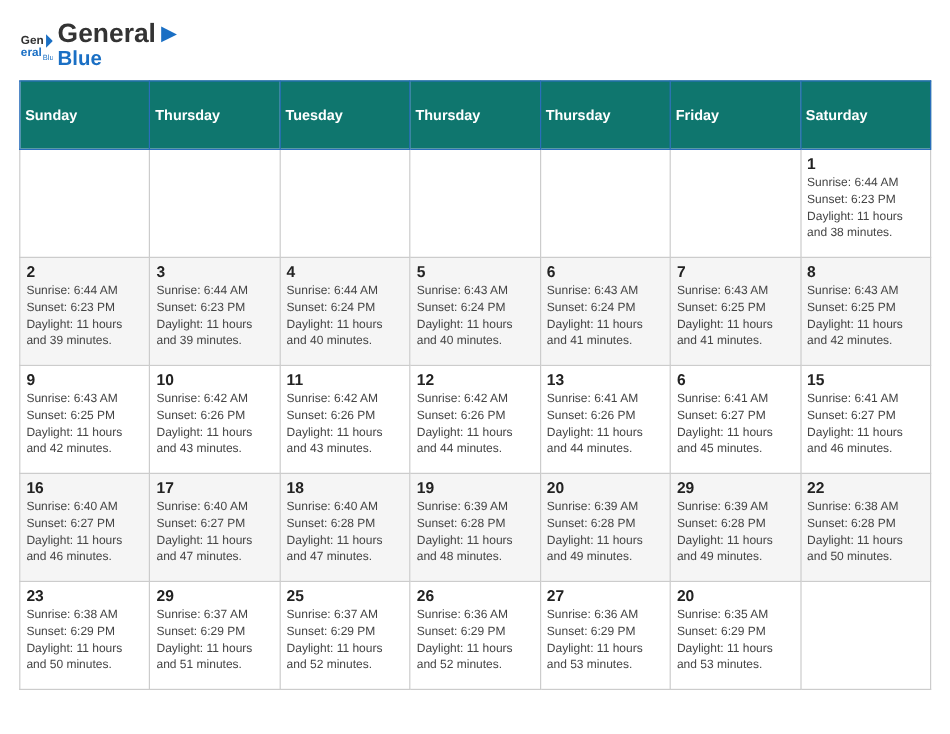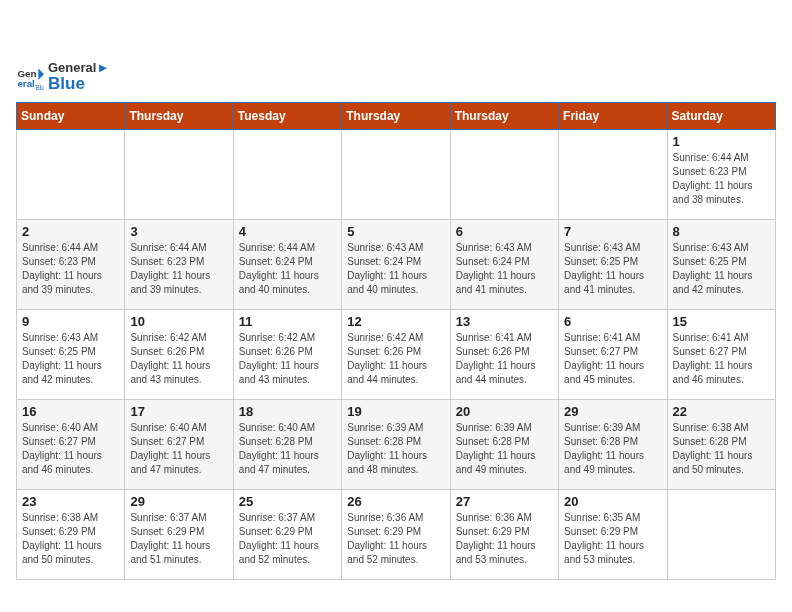--- a/index.html
+++ b/index.html
@@ -8,21 +8,20 @@
       background: #fff;
       width: 792px;
       min-height: 612px;
       padding: 16px;
     }
     .header {
       display: flex;
       align-items: flex-end;
       justify-content: space-between;
       margin-bottom: 8px;
-      margin-top: 45px;
     }
     .logo {
       display: flex;
       align-items: center;
       gap: 4px;
     }
     .logo-icon {
       width: 28px;
       height: 28px;
     }
@@ -37,25 +36,25 @@
     .calendar-subtitle {
       font-size: 15px;
       color: #555;
     }
     table {
       width: 100%;
       border-collapse: collapse;
       table-layout: fixed;
     }
     thead tr th {
-      background-color: #c2410c;
+      background-color: #0f766e;
       color: #fff;
       font-size: 12px;
       font-weight: bold;
-      padding: 6px 4px;
+      padding: 21px 4px;
       text-align: left;
       border: 1px solid #2a6ebb;
     }
     tbody tr td {
       border: 1px solid #ccc;
       vertical-align: top;
       padding: 4px 5px;
       height: 90px;
       font-size: 10.5px;
       color: #333;
@@ -84,21 +83,21 @@
 
 <div class="header">
   <div class="logo">
     <svg class="logo-icon" viewBox="0 0 40 40">
       <text x="2" y="20" font-size="14" font-weight="bold" fill="#333">Gen</text>
       <text x="2" y="34" font-size="14" font-weight="bold" fill="#1a6fc4">eral</text>
       <polygon points="32,8 40,16 32,24" fill="#1a6fc4"></polygon>
       <text x="28" y="38" font-size="9" fill="#1a6fc4">Blue</text>
     </svg>
     <div>
-      <div style="font-size:13px;font-weight:bold;color:#333;line-height:1.1;">General<span style="color:#1a6fc4;">►</span></div>
+      <div style="font-size:22px;font-weight:bold;color:#333;line-height:1.1;">General<span style="color:#1a6fc4;">►</span></div>
       <div style="font-size:17px;font-weight:bold;color:#1a6fc4;line-height:1.1;">Blue</div>
     </div>
   </div>
   <div class="title-block">
     <div class="calendar-title"></div>
     <div class="calendar-subtitle"></div>
   </div>
 </div>
 
 <table>

